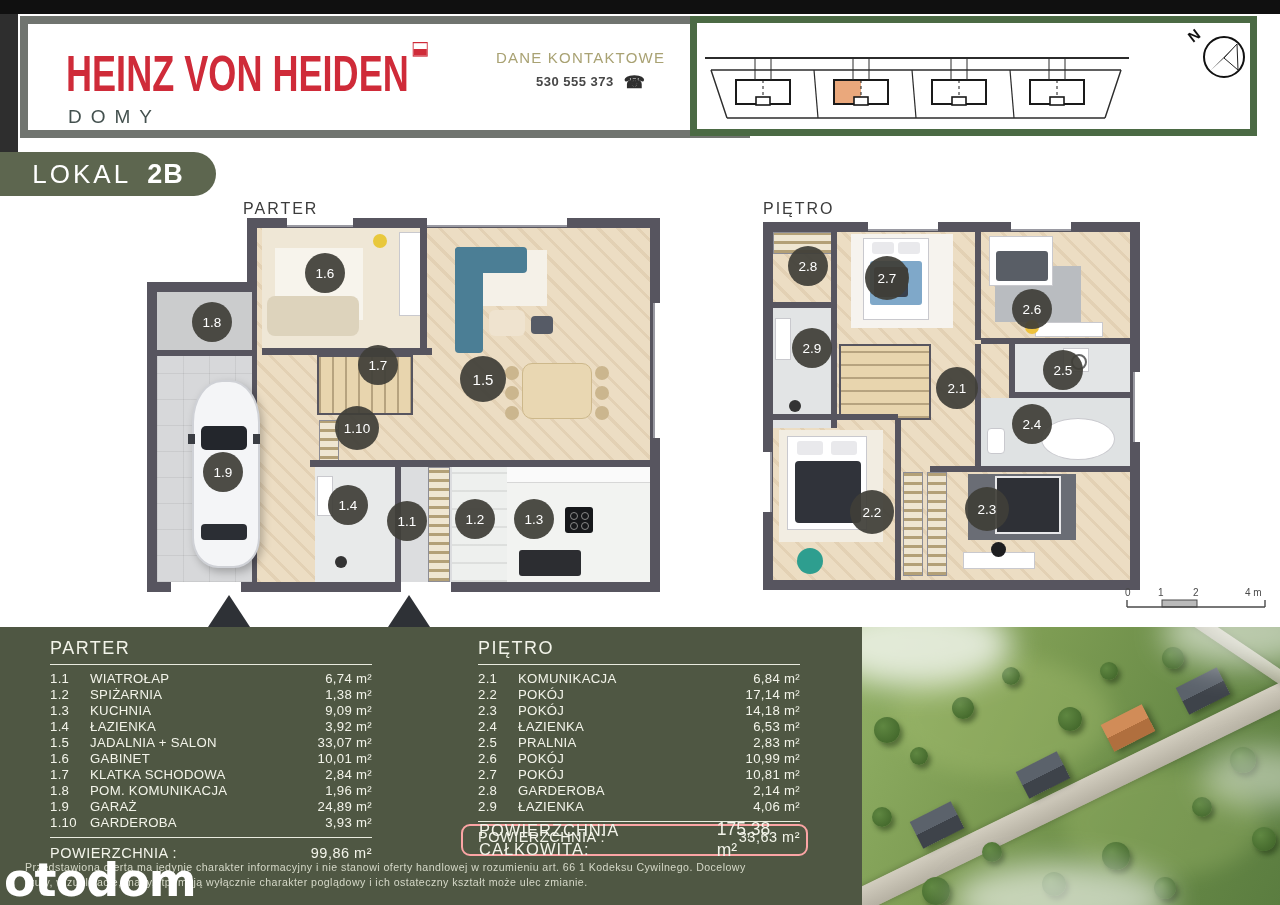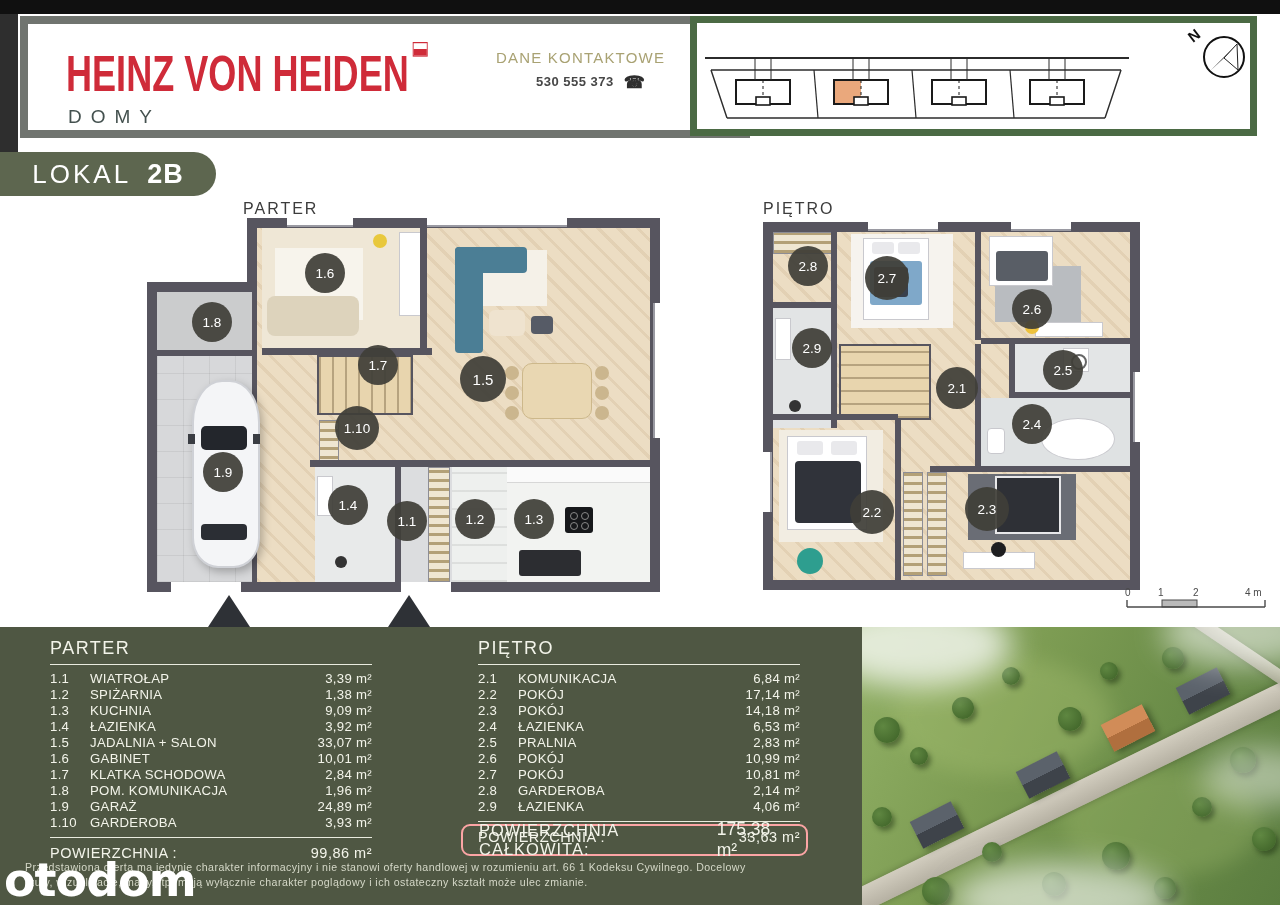--- a/index.html
+++ b/index.html
@@ -319,21 +319,21 @@
   </div>
 
   <div class="abs panel">
 
     <div class="area-table" style="left:50px;top:11px;width:322px;">
       <div class="ttl">PARTER</div>
       <div class="rule"></div>
       <div class="t-row">
           <span class="t-id">1.1</span>
           <span class="t-nm">WIATROŁAP</span>
-          <span class="t-ar">3,39 m²</span>
+          <span class="t-ar">6,74 m²</span>
         </div>
       <div class="t-row">
           <span class="t-id">1.2</span>
           <span class="t-nm">SPIŻARNIA</span>
           <span class="t-ar">1,38 m²</span>
         </div>
       <div class="t-row">
           <span class="t-id">1.3</span>
           <span class="t-nm">KUCHNIA</span>
           <span class="t-ar">9,09 m²</span>

